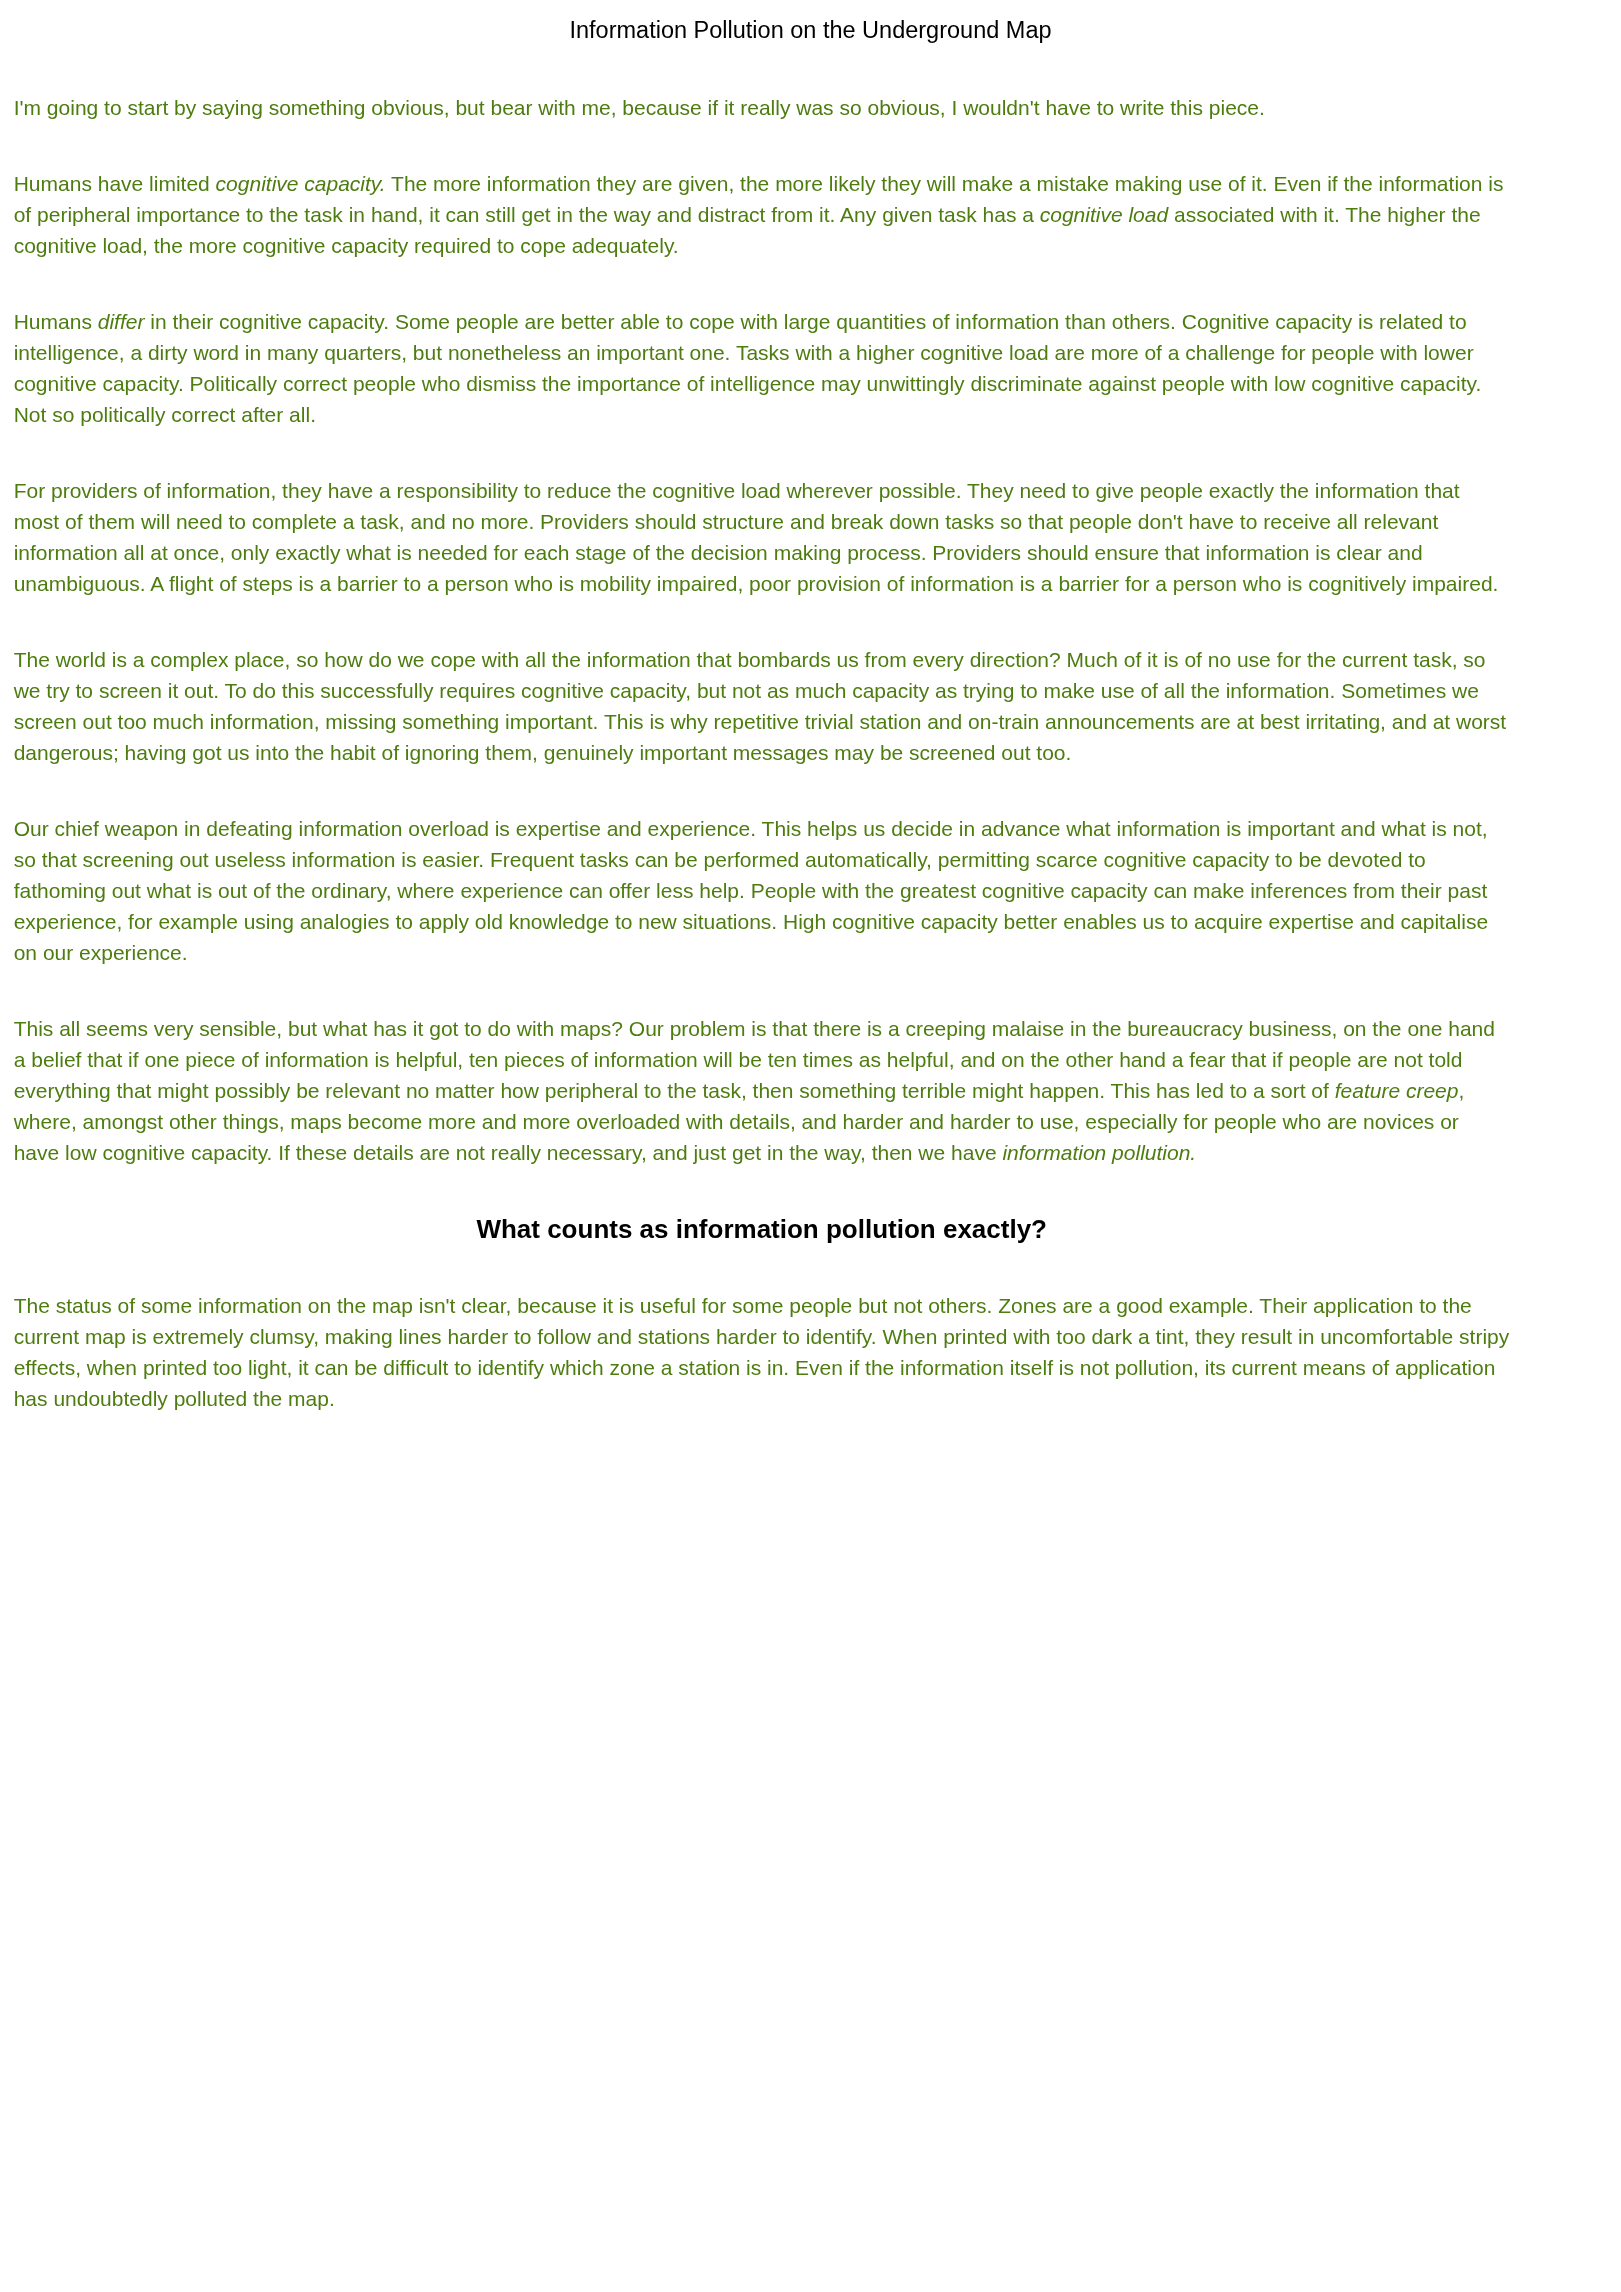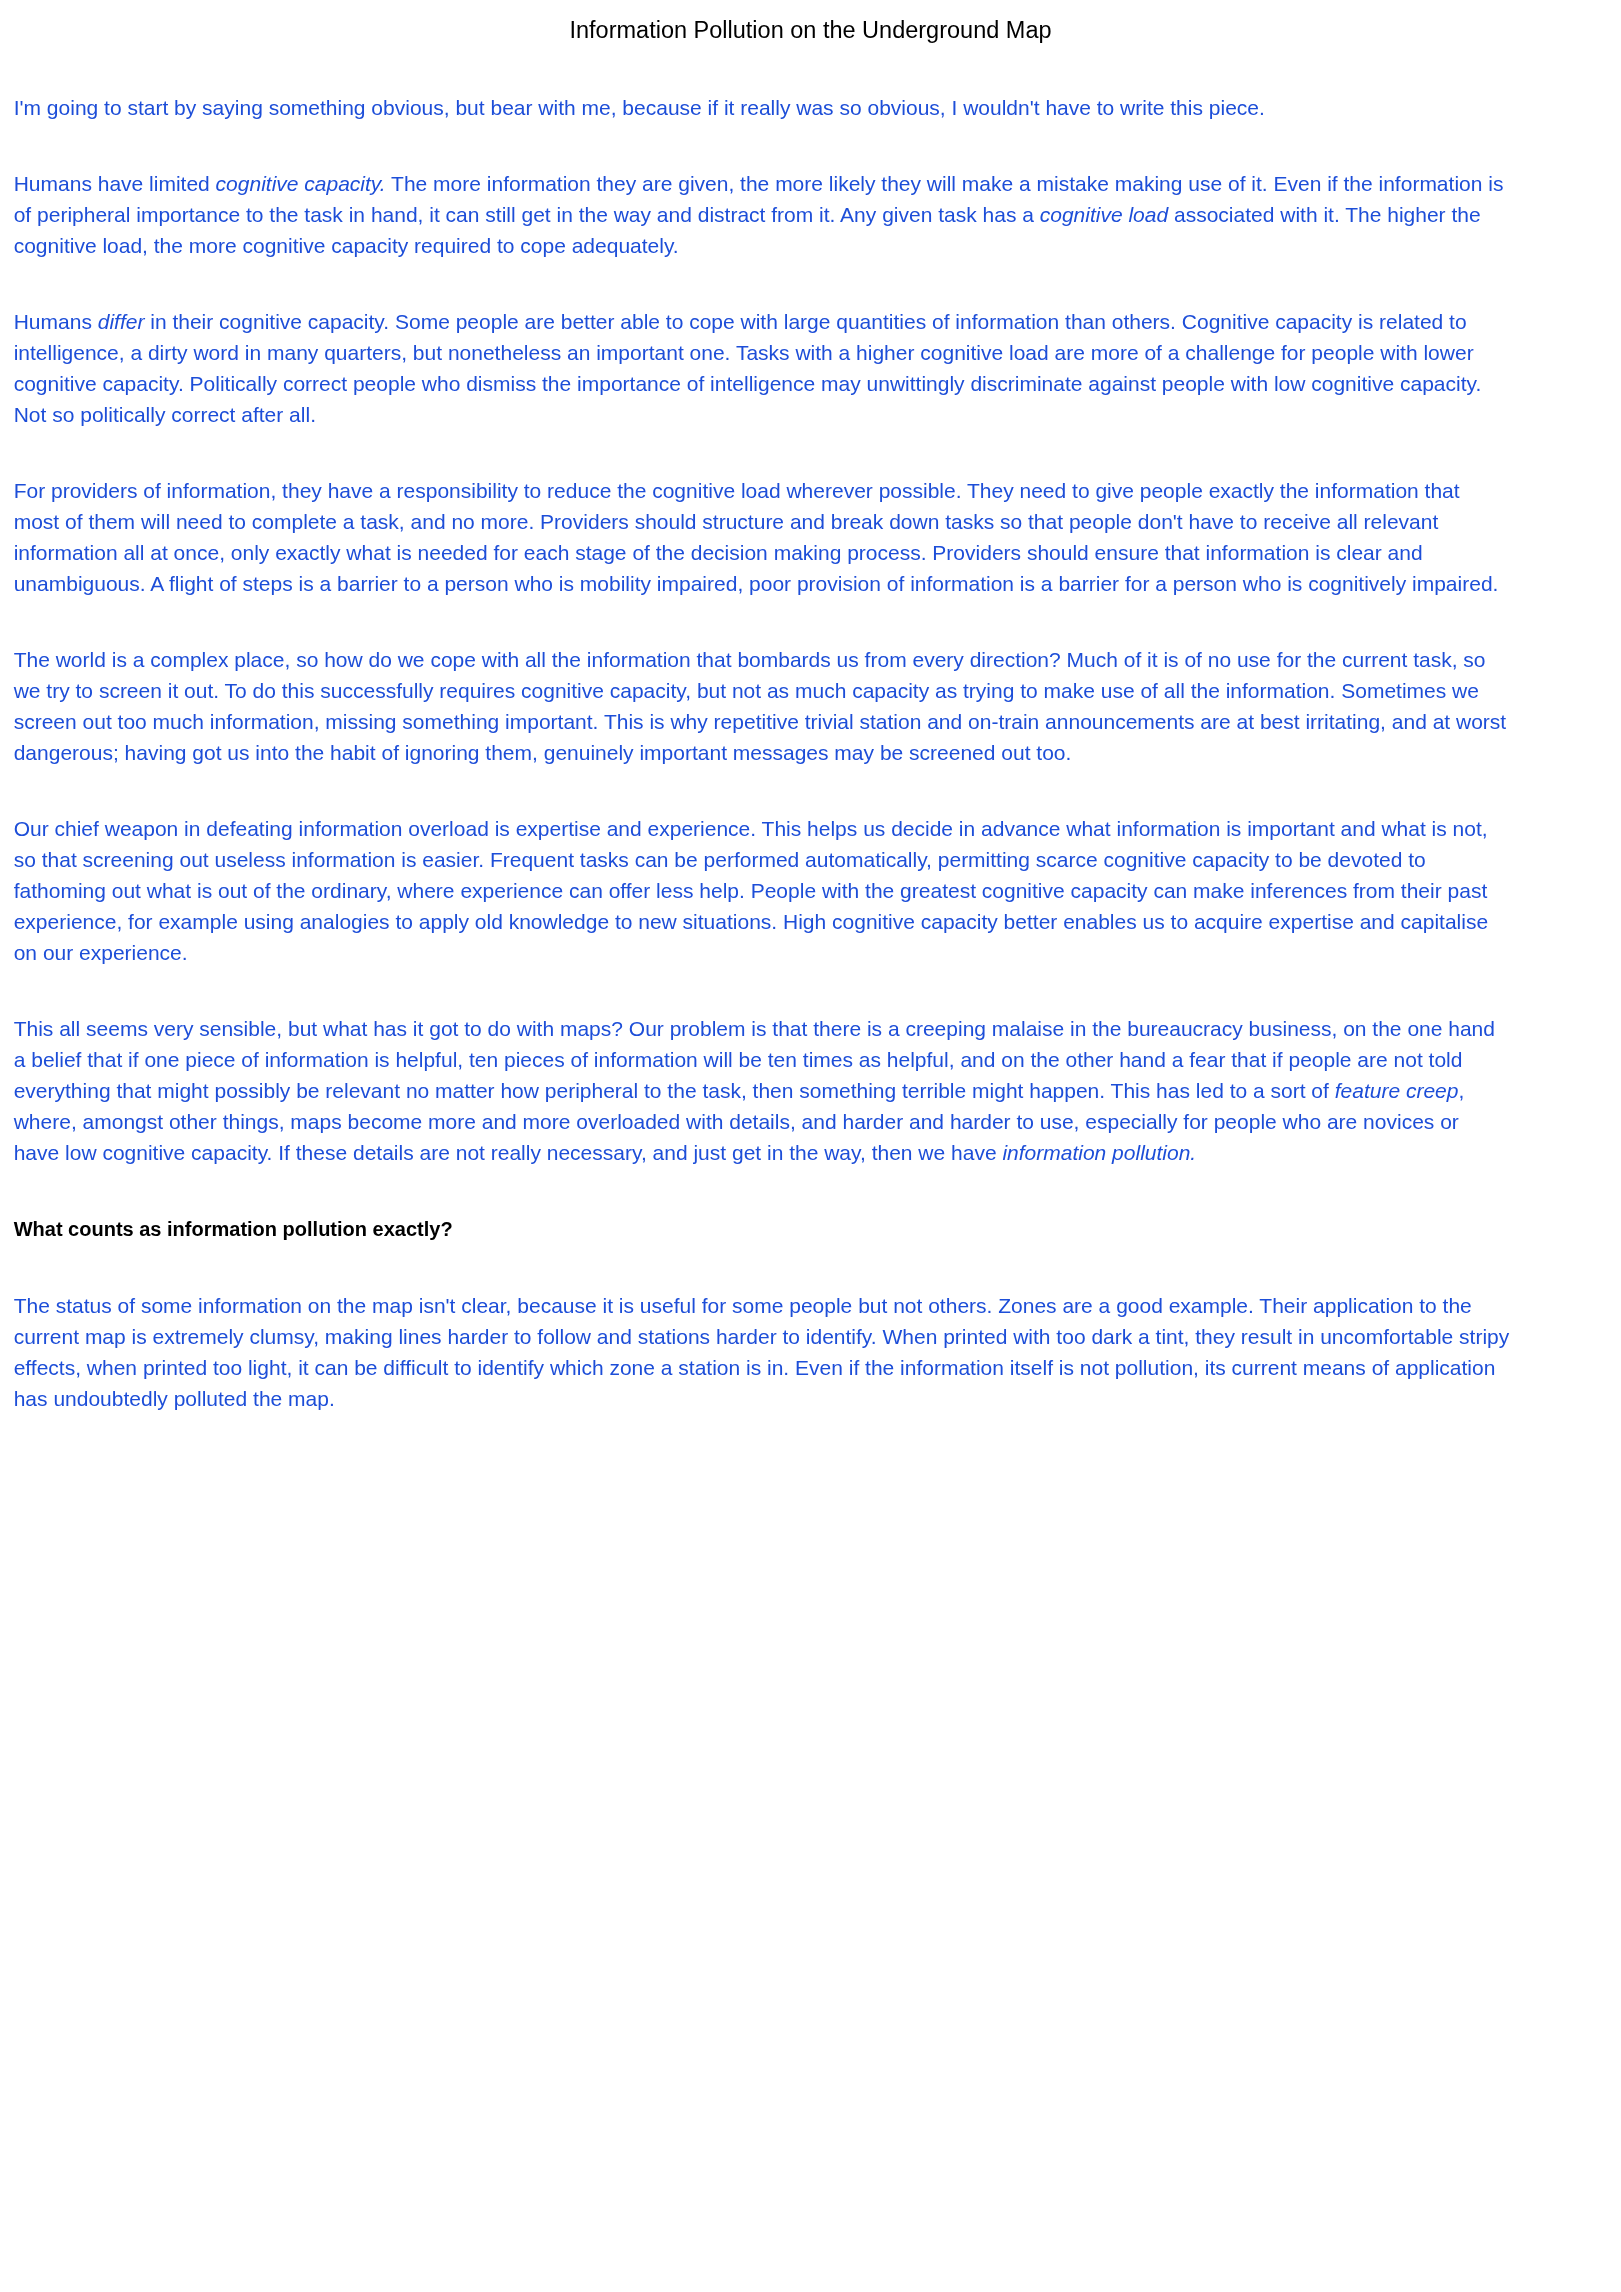--- a/index.html
+++ b/index.html
@@ -27,28 +27,29 @@
   }
   .body-col {
     width: 1496px;
     margin: 8.8px 0 0 13.7px;
   }
   .para {
     margin: 45px 0 0 0;
     font-size: 21px;
     line-height: 31px;
     font-weight: normal;
-    color: #1d4ed8;
+    color: #4d7c0f;
   }
   .section-heading {
     margin: 45px 0 0 0;
-    font-size: 20px;
+    font-size: 26px;
     line-height: 32px;
     font-weight: bold;
     color: #000000;
+    text-align: center;
   }
   .seg-normal { font-style: normal; }
   .seg-italic { font-style: italic; }
 </style>
 </head>
 <body>
 
 <div class="page">
   <h1 class="article-title">Information Pollution on the Underground Map</h1>
   <div class="body-col" id="article-root">

